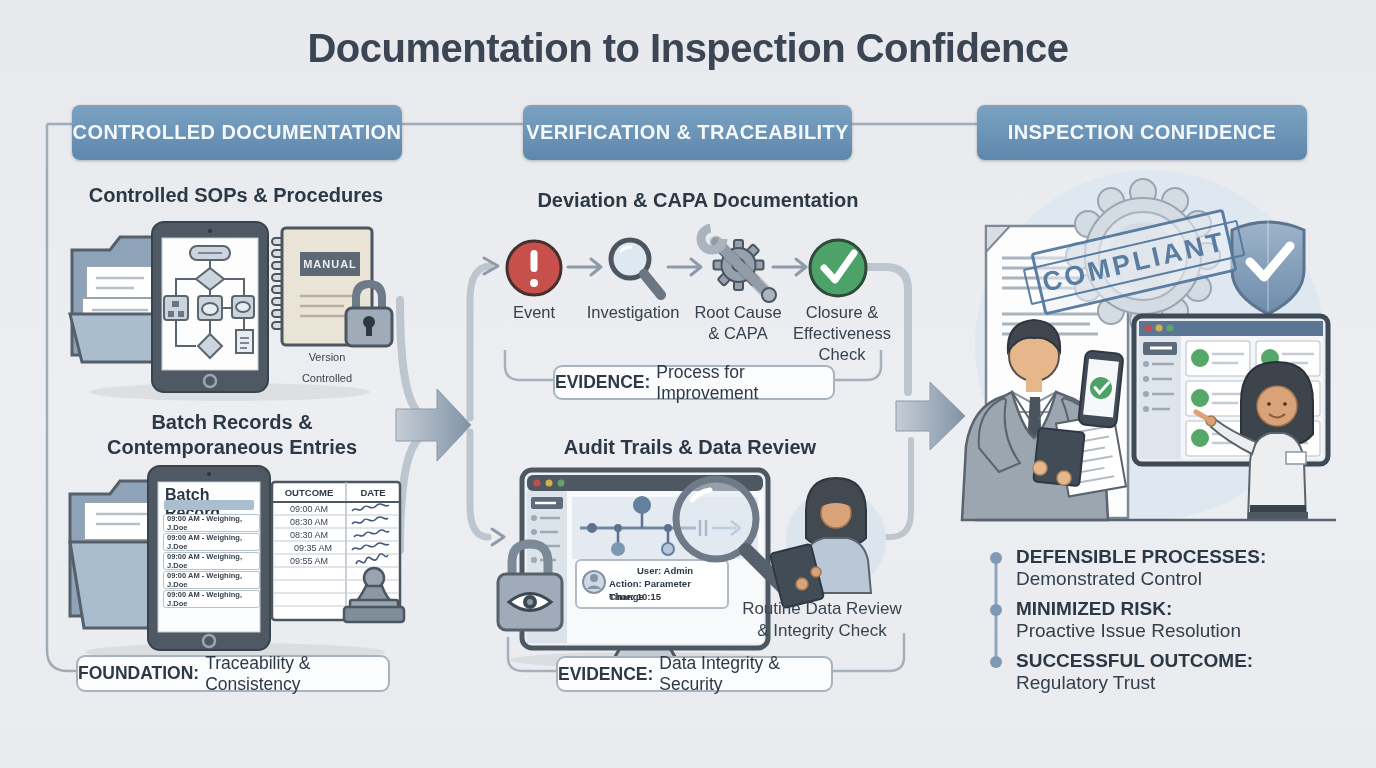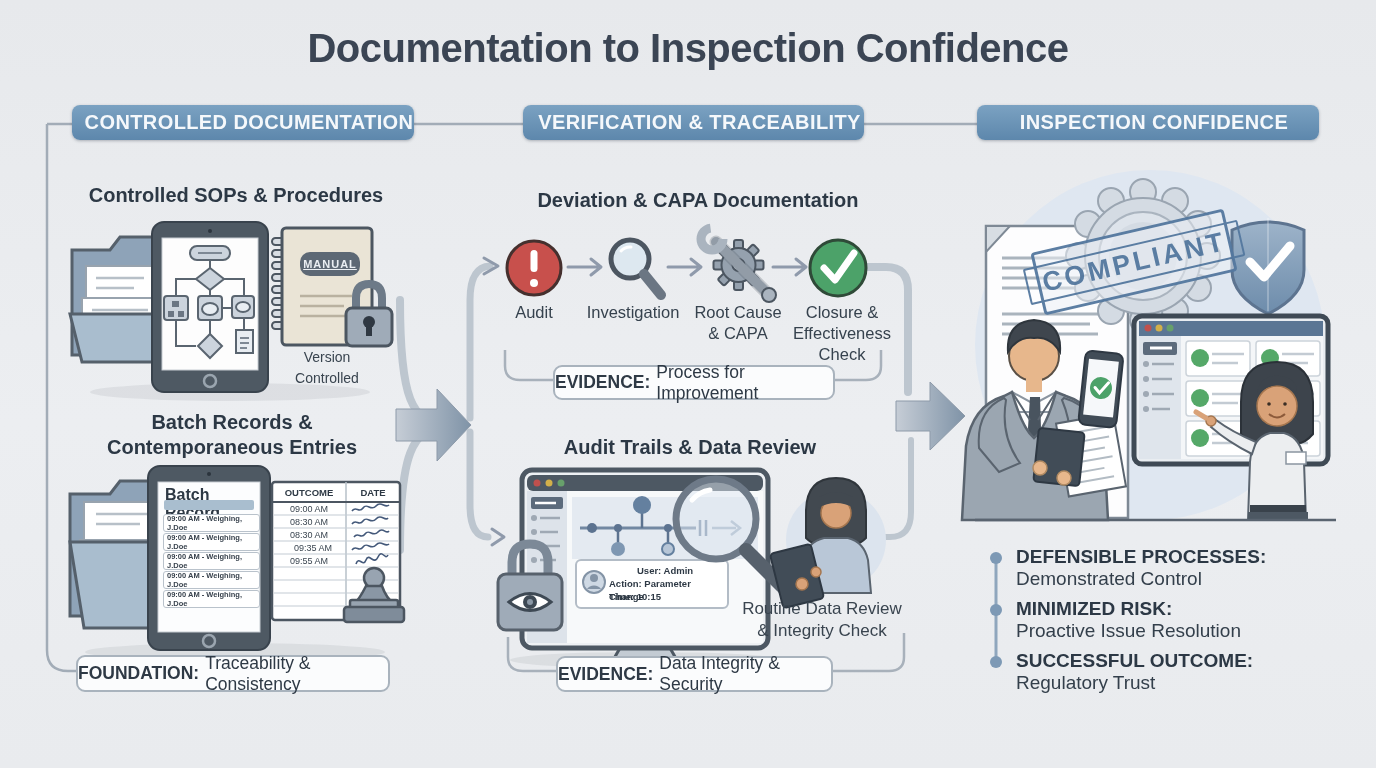--- a/index.html
+++ b/index.html
@@ -5,30 +5,30 @@
   html,body{margin:0;padding:0;}
   body{font-family:"Liberation Sans", sans-serif; background:#dfe2e6;}
   #stage{position:relative;width:1376px;height:768px;overflow:hidden;
          background:linear-gradient(180deg,#e7e9ec 0%,#eceef1 55%,#e9ebee 100%);}
   .abs{position:absolute;}
   svg{position:absolute;left:0;top:0;}
   #title{left:0;top:26px;width:1376px;text-align:center;font-size:40px;font-weight:bold;
          color:#3b4554;letter-spacing:-0.5px;z-index:3;}
   .hdr{background:linear-gradient(180deg,#7ba2c2,#5d87ac);color:#f5f8fb;font-weight:bold;
        font-size:20px;display:flex;align-items:center;justify-content:center;border-radius:8px;
-       box-shadow:0 1px 3px rgba(50,60,75,.35);letter-spacing:.4px;z-index:3;height:35px;padding-left:12px;}
+       box-shadow:0 1px 3px rgba(50,60,75,.35);letter-spacing:.4px;z-index:3;height:55px;}
   .heading{font-weight:bold;color:#2c3845;text-align:center;white-space:pre-line;
            font-size:20px;line-height:25px;z-index:3;}
-  .cap{color:#39444f;text-align:center;white-space:pre-line;font-size:14px;line-height:21px;z-index:3;}
+  .cap{color:#39444f;text-align:center;white-space:pre-line;font-size:11px;line-height:21px;z-index:3;}
   .pill{background:#fbfcfd;border:2px solid #a9b3bd;border-radius:9px;display:flex;align-items:center;
         justify-content:center;font-size:17.5px;color:#2e3945;z-index:3;}
   .pill b{margin-right:6px;}
   .steplabel{font-size:16.5px;line-height:21px;color:#36424e;text-align:center;white-space:pre-line;z-index:3;}
   .manual-label{background:#5d6875;color:#eaeef3;font-weight:bold;font-size:11px;letter-spacing:1px;
-        display:flex;align-items:center;justify-content:center;border-radius:10px;z-index:3;text-decoration:underline;}
+        display:flex;align-items:center;justify-content:center;border-radius:0;z-index:3;}
   .tab-title{font-size:16px;font-weight:bold;color:#2e3945;z-index:3;}
   .tab-bar{background:#a9becf;border-radius:2px;z-index:3;}
   .brow{background:#fff;border:1px solid #b9c2cb;border-radius:3px;font-size:7.5px;font-weight:bold;
         color:#39434e;display:flex;align-items:center;padding-left:3px;z-index:3;}
   .lb-h{font-size:9.5px;font-weight:bold;color:#2e3945;text-align:center;z-index:3;}
   .ltime{font-size:9px;font-weight:normal;color:#3a4550;text-align:center;z-index:3;}
   .ptxt{font-size:9.5px;font-weight:bold;color:#2e3945;line-height:13px;white-space:pre-line;z-index:3;}
   .stamp{border:3px solid #54789f;background:rgba(236,241,246,.55);border-radius:4px;
          transform:rotate(-13deg);display:flex;align-items:center;justify-content:center;
          z-index:4;opacity:.95;}
@@ -453,21 +453,21 @@
 <div class="abs ltime" style="left:274px;top:530px;width:70px;">08:30 AM</div>
 <div class="abs ltime" style="left:274px;top:543px;width:78px;">09:35 AM</div>
 <div class="abs ltime" style="left:274px;top:556px;width:70px;">09:55 AM</div>
 
 <div class="abs pill" style="left:76px;top:655px;width:310px;height:33px;">
   <b>FOUNDATION:</b>
   <span>Traceability &amp; Consistency</span>
 </div>
 
 <div class="abs heading" style="left:523px;top:188px;width:330px;margin-left:10px;">Deviation &amp; CAPA Documentation</div>
-<div class="abs steplabel" style="left:504px;top:302px;width:60px;">Audit</div>
+<div class="abs steplabel" style="left:504px;top:302px;width:60px;">Event</div>
 <div class="abs steplabel" style="left:583px;top:302px;width:100px;">Investigation</div>
 <div class="abs steplabel" style="left:688px;top:302px;width:100px;">Root Cause
 &amp; CAPA</div>
 <div class="abs steplabel" style="left:786px;top:302px;width:112px;">Closure &amp;
 Effectiveness
 Check</div>
 <div class="abs pill" style="left:553px;top:365px;width:278px;height:31px;">
   <b>EVIDENCE:</b>
   <span>Process for Improvement</span>
 </div>

